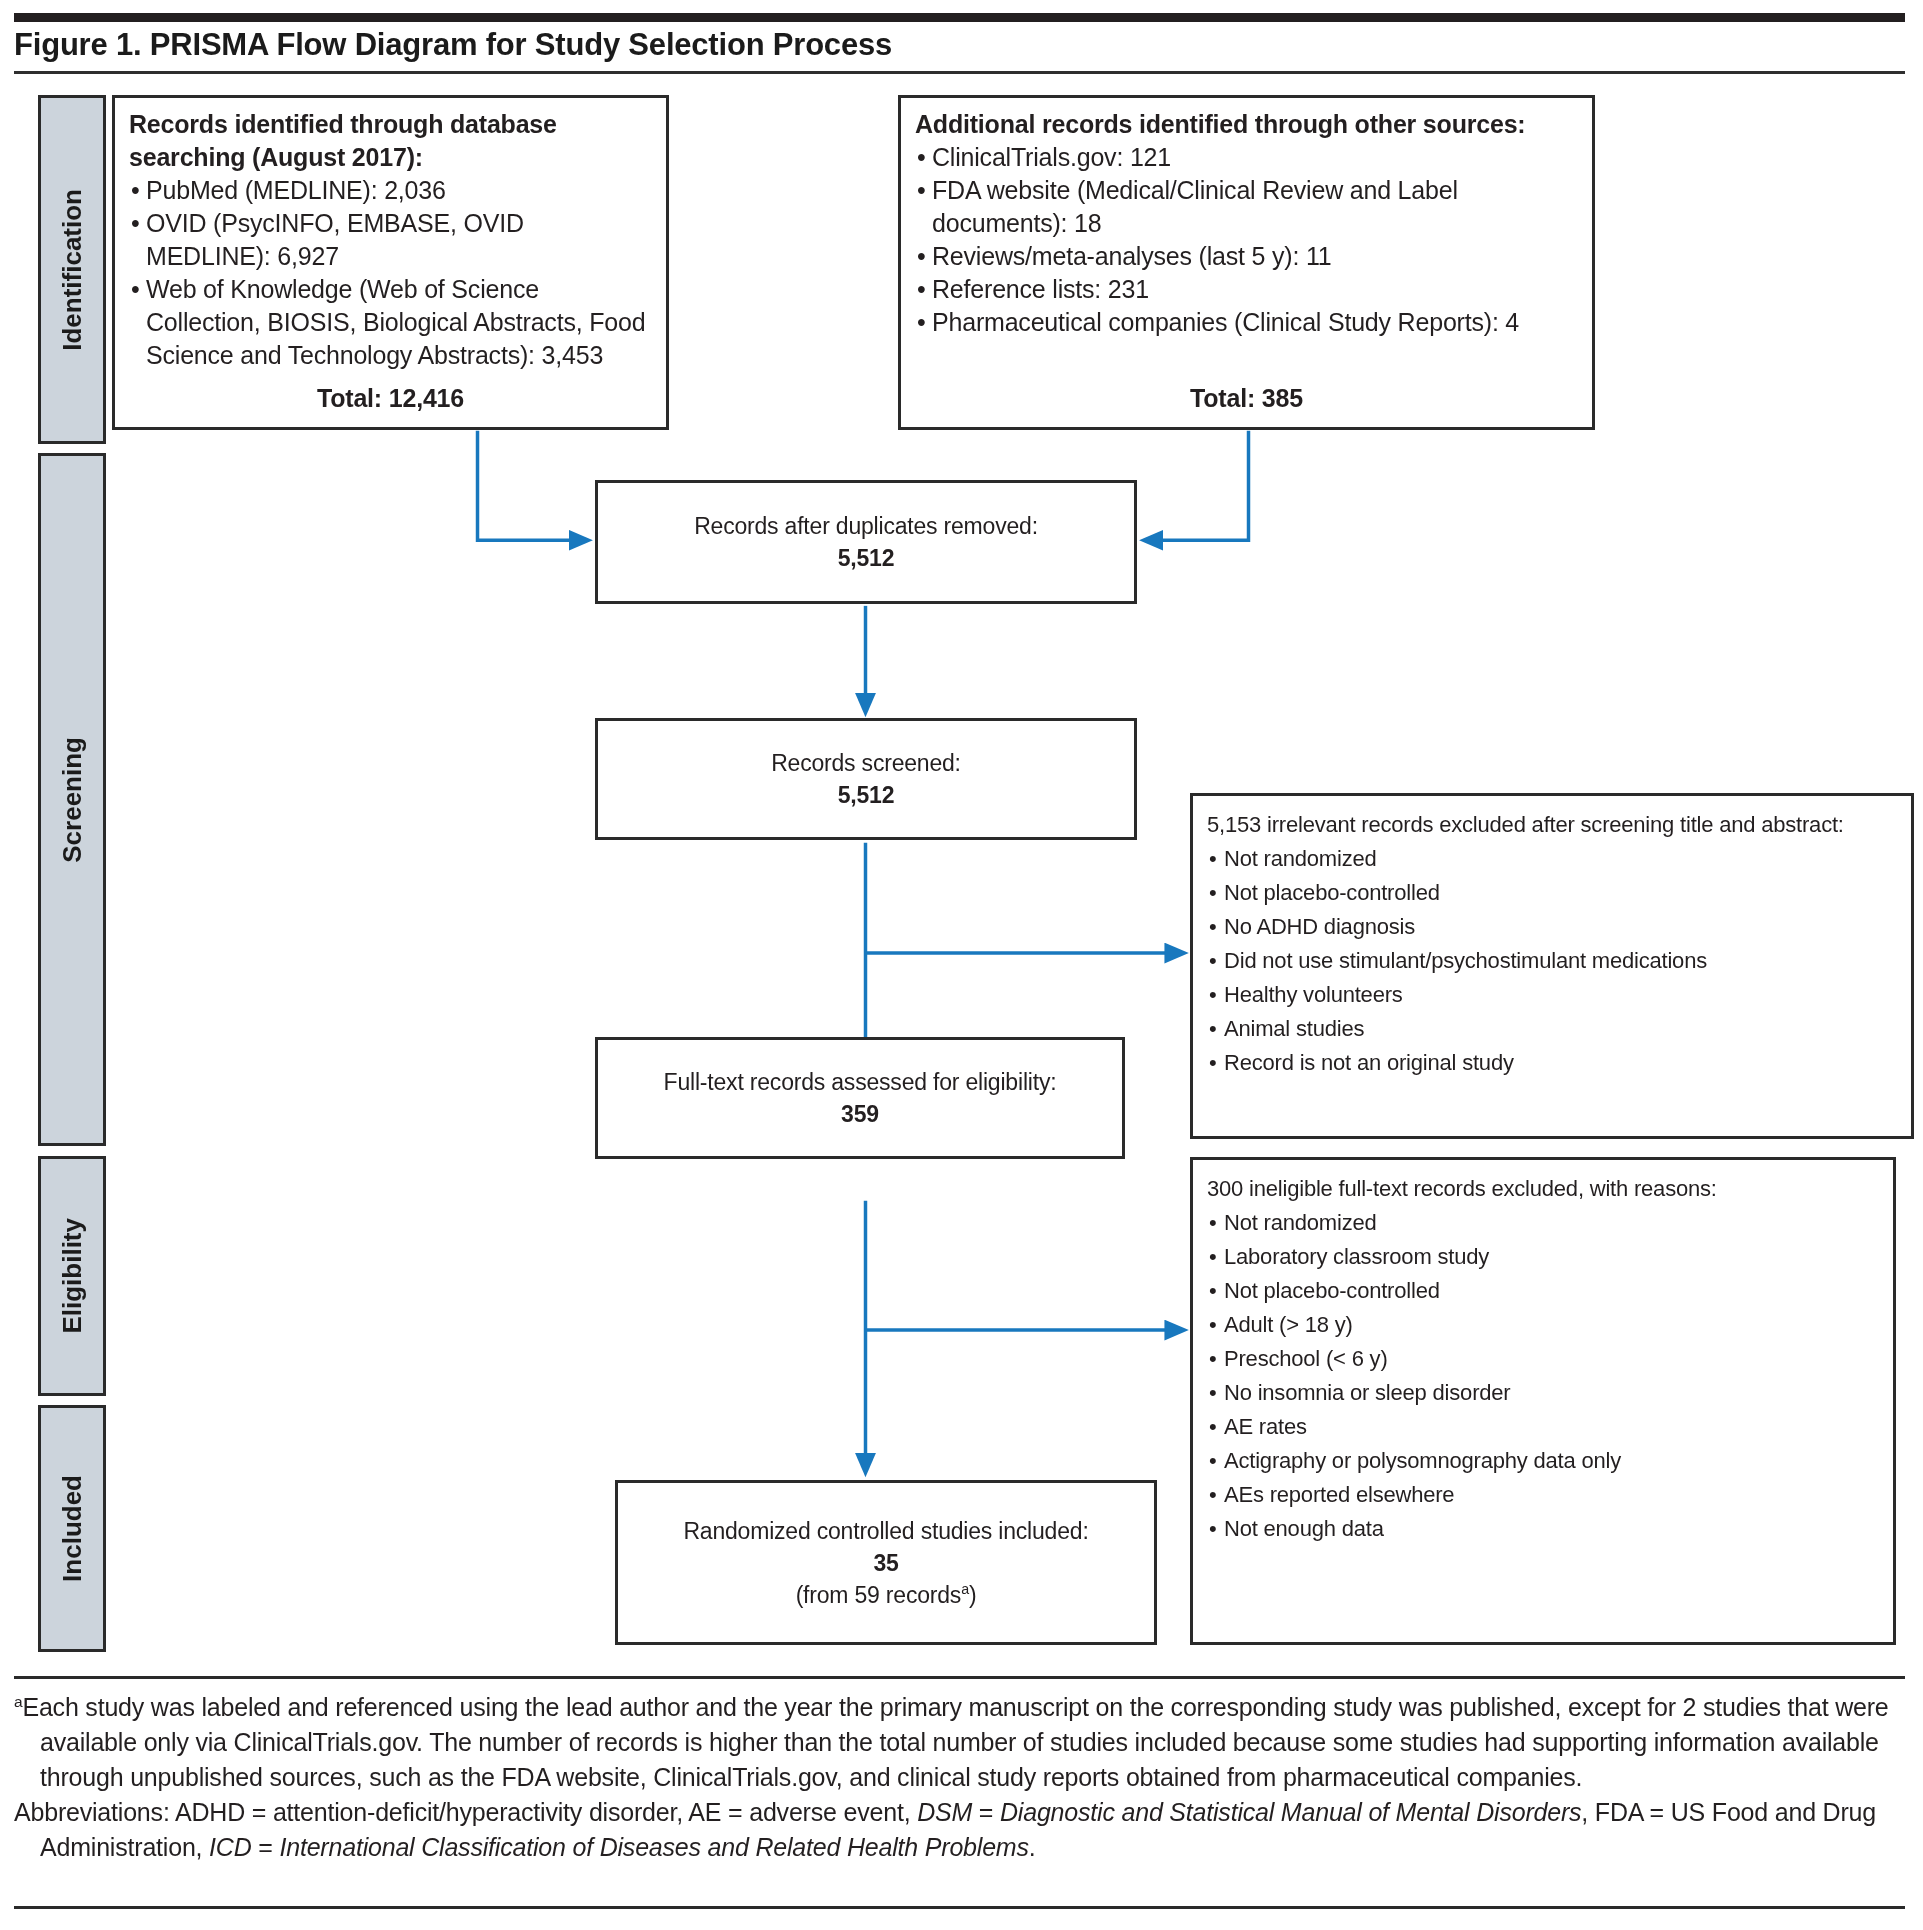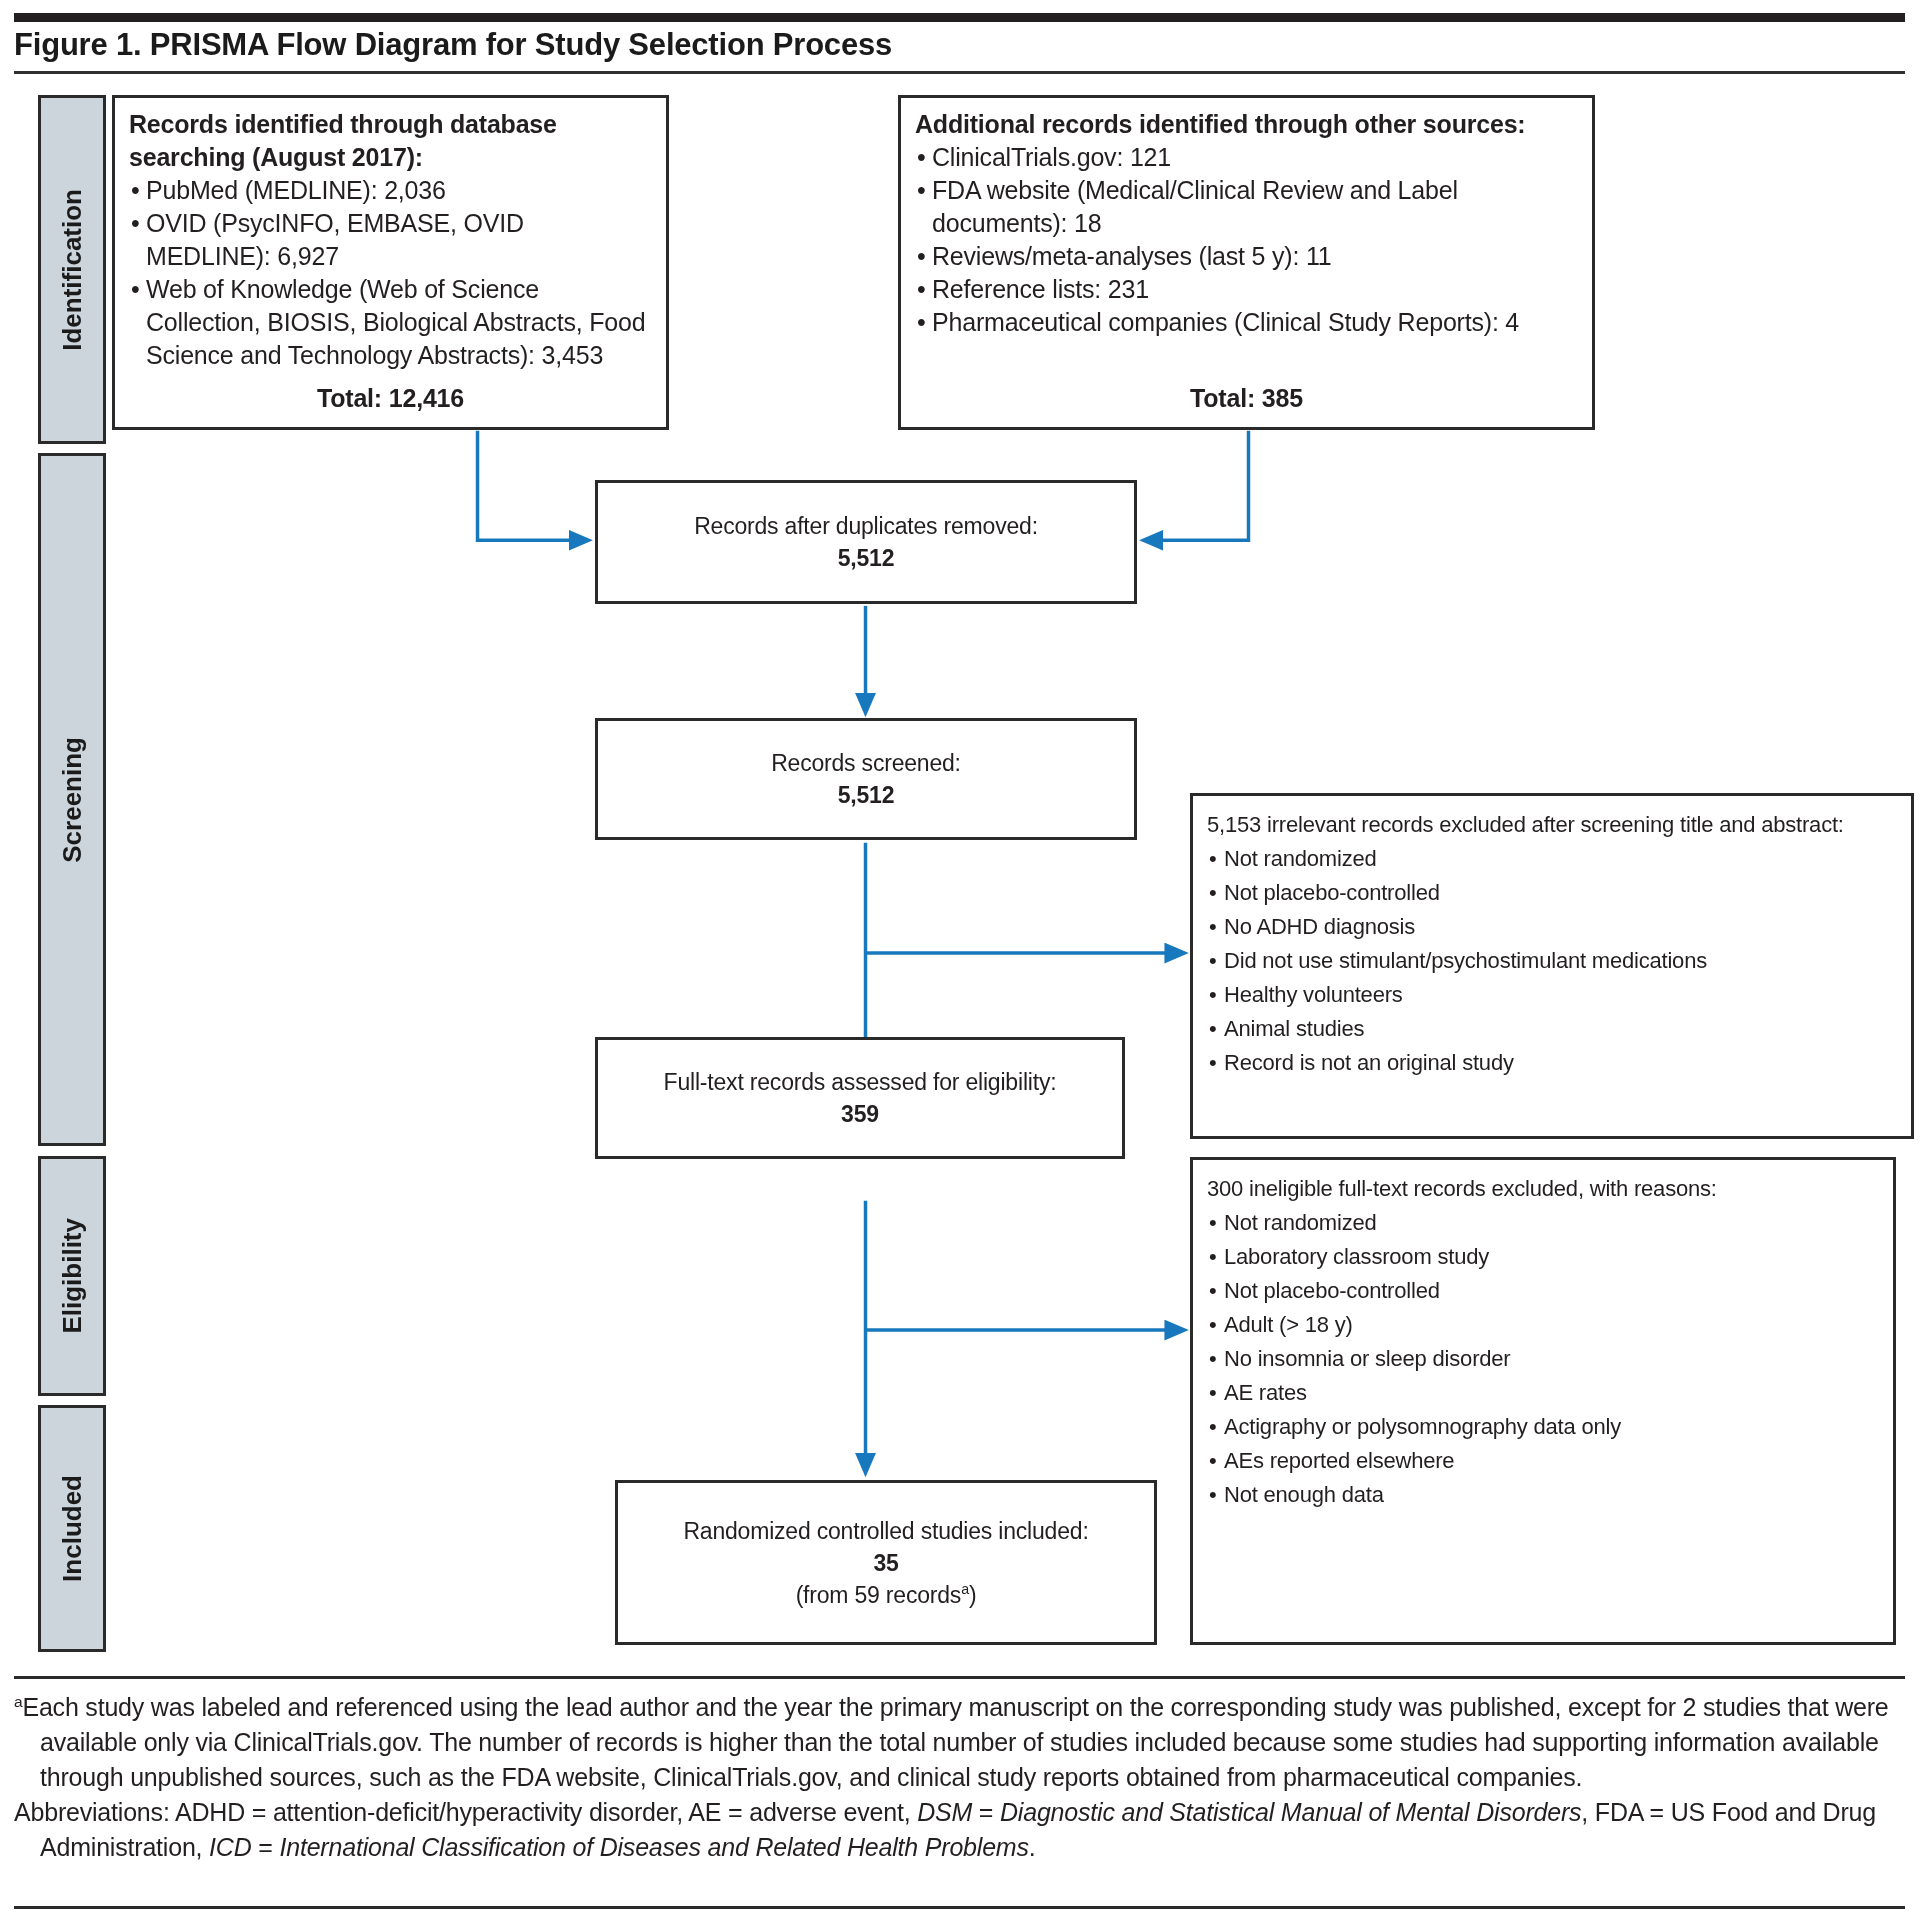--- a/index.html
+++ b/index.html
@@ -151,20 +151,21 @@
     </ul>
 </div>
 
 <div class="abs fbox fbox-excl box-excl2">
   <div>300 ineligible full-text records excluded, with reasons:</div>
   <ul class="blist">
       <li>Not randomized</li>
       <li>Laboratory classroom study</li>
       <li>Not placebo-controlled</li>
       <li>Adult (&gt; 18 y)</li>
+      <li>Preschool (&lt; 6 y)</li>
       <li>No insomnia or sleep disorder</li>
       <li>AE rates</li>
       <li>Actigraphy or polysomnography data only</li>
       <li>AEs reported elsewhere</li>
       <li>Not enough data</li>
     </ul>
 </div>
 
 <div class="abs footer-rule"></div>
 <div class="abs footer-text">

